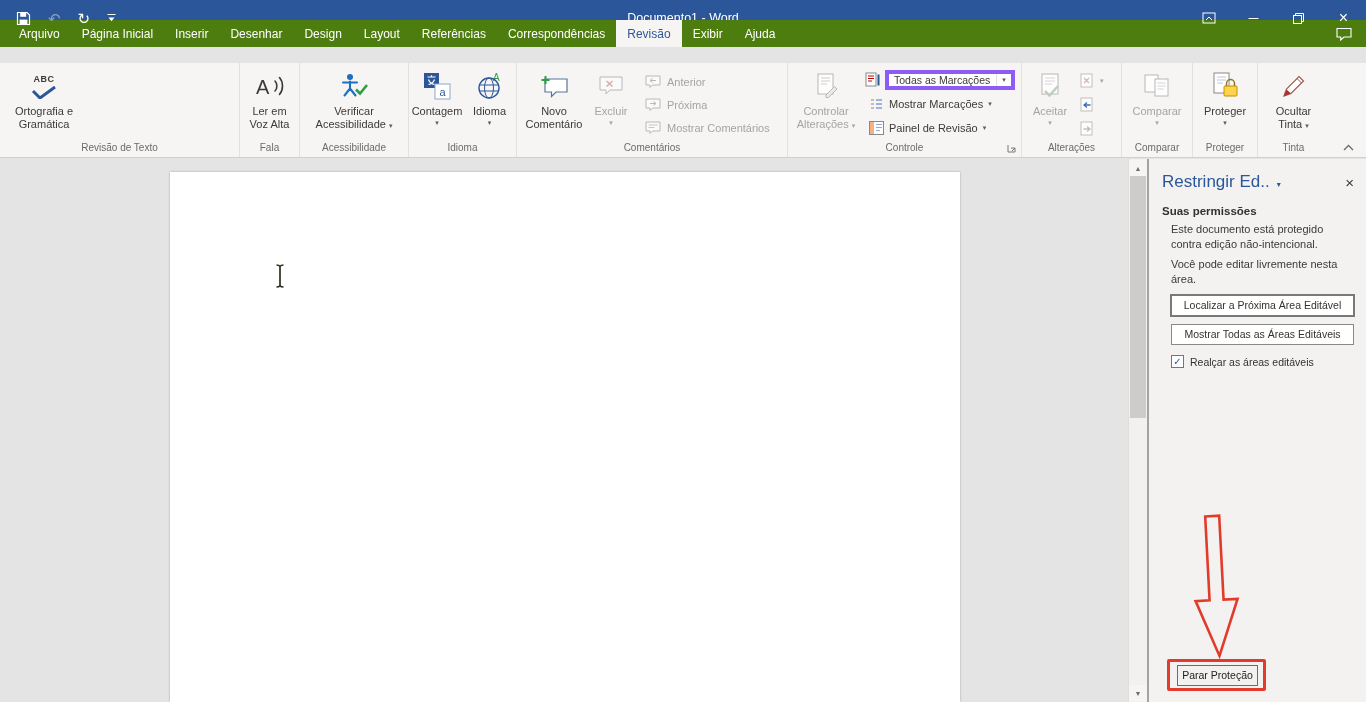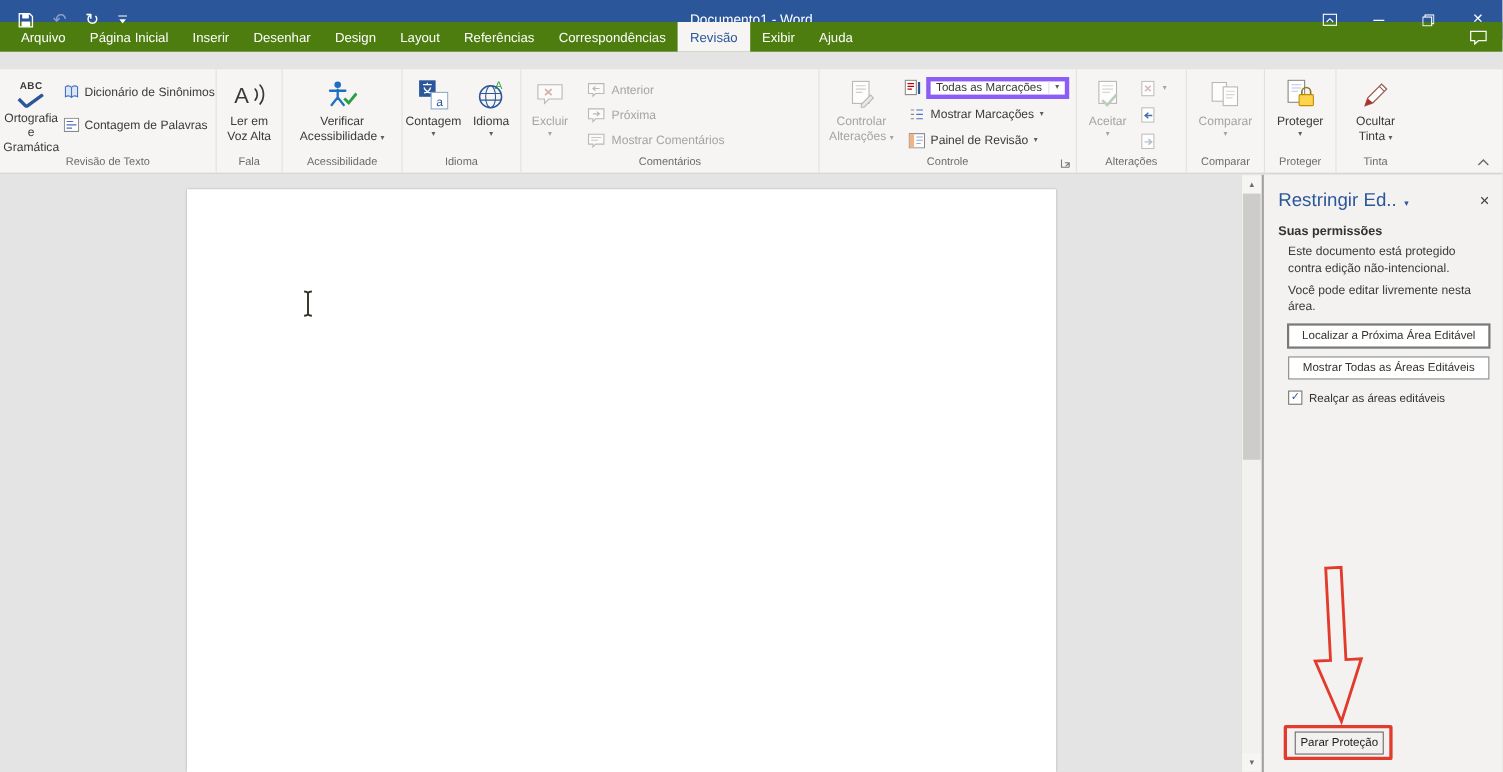--- a/index.html
+++ b/index.html
@@ -124,46 +124,30 @@
   <div class="tab">Ajuda</div>
   <div class="tabrow-right">
     <svg width="16" height="14" viewBox="0 0 16 14">
         <path d="M1 1.5h14v8.5H8l-3.3 3v-3H1z" fill="none" stroke="#fff" stroke-width="1.1"></path>
       </svg>
   </div>
 </div>
 
 <div class="ribbon">
 
-  <div class="group" style="width:197px">
+  <div class="group" style="width:240px">
     <div class="gcontent">
       <div class="bigbtn" style="width:82px">
         <div class="bicon">
           <div style="font-size:9px;font-weight:bold;color:#3b3a38;letter-spacing:.5px">ABC</div>
           <svg width="26" height="13" viewBox="0 0 26 13">
               <path d="M2 5l7 7L24 1" stroke="#2b579a" stroke-width="3" fill="none"></path>
             </svg>
         </div>
         <span class="lbl">Ortografia e Gramática</span>
-      </div>
-      <div class="smallcol" style="gap:9px">
-        <div class="smallbtn">
-          <svg width="14" height="13" viewBox="0 0 14 13">
-              <path d="M7 2.5C5.5 1 3 1 1.5 2v9c1.5-1 4-1 5.5.5 1.5-1.5 4-1.5 5.5-.5V2C11 1 8.5 1 7 2.5z" fill="#dce6f4" stroke="#4472c4"></path>
-              <path d="M7 2.5v9.5" stroke="#4472c4"></path>
-            </svg>
-          <span>Dicionário de Sinônimos</span>
-        </div>
-        <div class="smallbtn">
-          <svg width="14" height="13" viewBox="0 0 14 13">
-              <rect x="0.5" y="0.5" width="13" height="12" fill="#fff" stroke="#8a8886"></rect>
-              <path d="M2.5 3.5h6M2.5 6.5h9M2.5 9.5h5" stroke="#4472c4"></path>
-            </svg>
-          <span>Contagem de Palavras</span>
-        </div>
       </div>
     </div>
     <div class="glabel">Revisão de Texto</div>
   </div>
 
   <div class="group" style="width:60px">
     <div class="gcontent" style="justify-content:center">
       <div class="bigbtn" style="width:54px">
         <div class="bicon">
           <svg width="30" height="28" viewBox="0 0 30 28">
@@ -218,20 +202,29 @@
         </div>
         <span class="lbl">Idioma</span>
         <span class="chev chevblock">▾</span>
       </div>
     </div>
     <div class="glabel">Idioma</div>
   </div>
 
   <div class="group" style="width:271px">
     <div class="gcontent">
+      <div class="bigbtn" style="width:68px">
+        <div class="bicon">
+          <svg width="30" height="27" viewBox="0 0 30 27">
+              <path d="M6 6h22v13H17l-4.5 4.5V19H6z" fill="#fff" stroke="#56779b" stroke-width="1.2"></path>
+              <path d="M6.5 3v8M2.5 7h8" stroke="#2e9e44" stroke-width="2"></path>
+            </svg>
+        </div>
+        <span class="lbl">Novo Comentário</span>
+      </div>
       <div class="bigbtn dis" style="width:46px">
         <div class="bicon">
           <svg width="26" height="24" viewBox="0 0 26 24">
               <path d="M2 3h22v13H12l-4 4v-4H2z" fill="#fafafa" stroke="#bab8b6"></path>
               <path d="M8.5 7l6 5.5M14.5 7l-6 5.5" stroke="#d8aca7" stroke-width="1.5"></path>
             </svg>
         </div>
         <span class="lbl">Excluir</span>
         <span class="chev chevblock">▾</span>
       </div>

